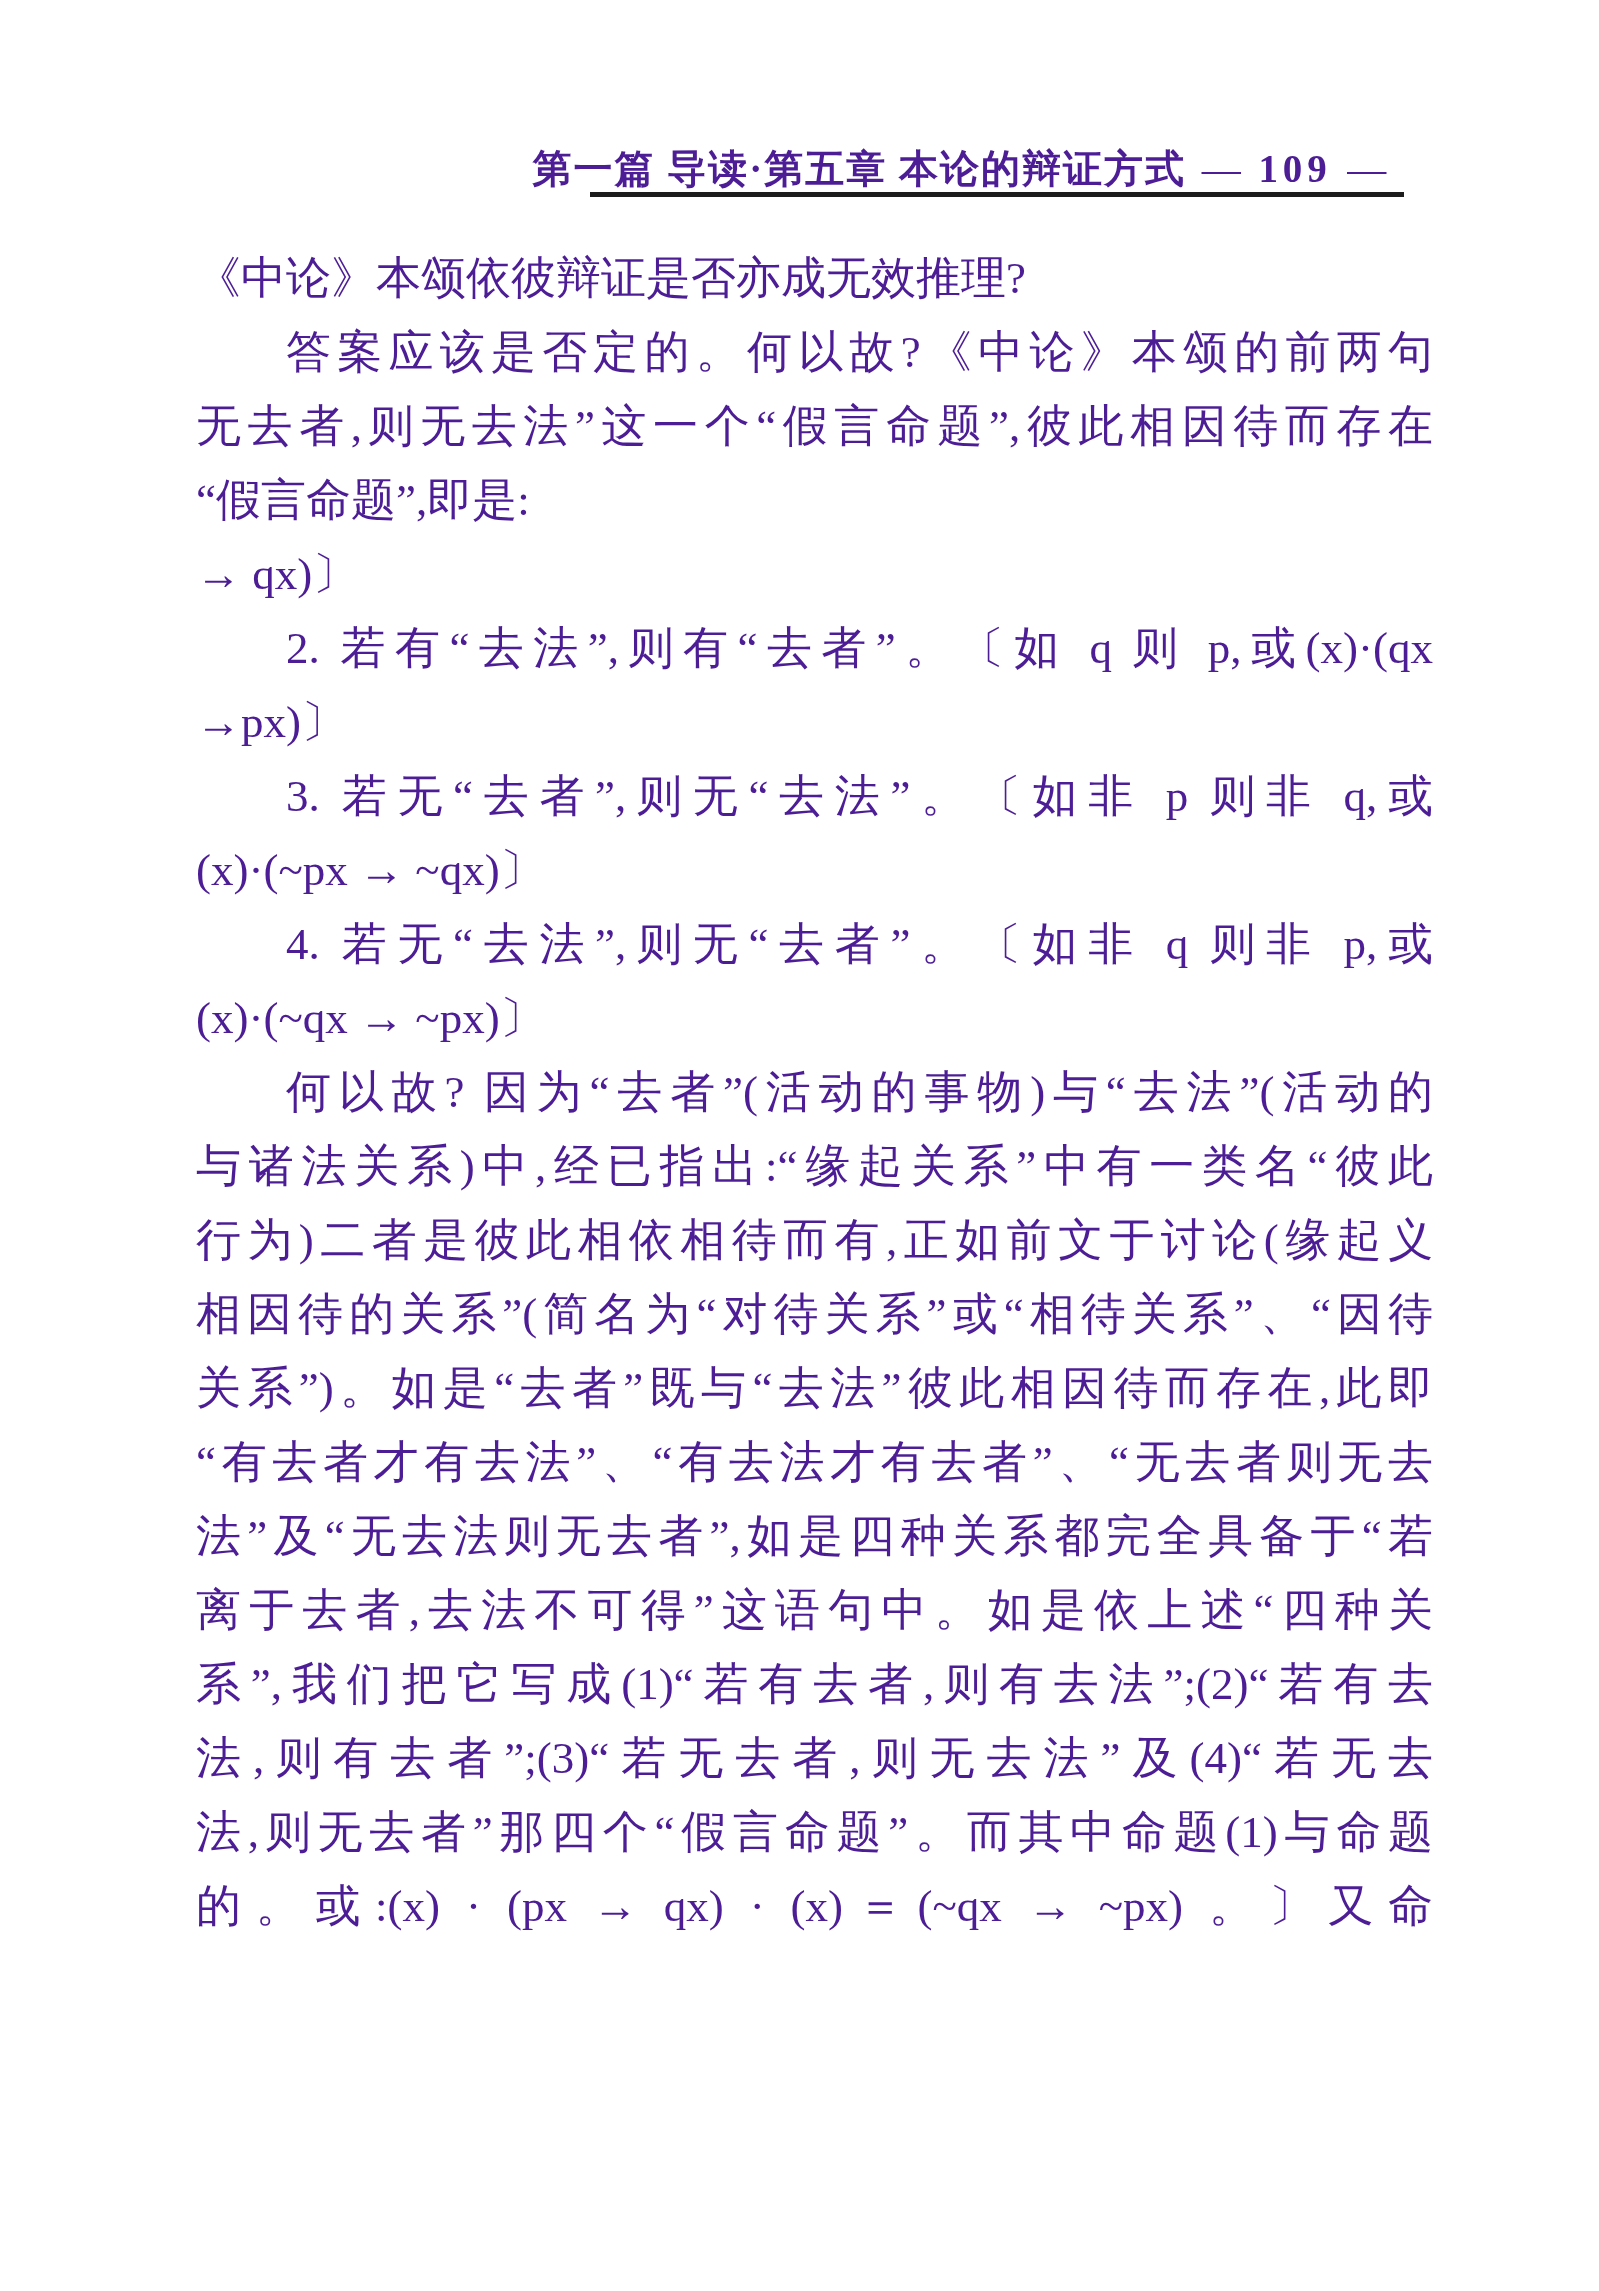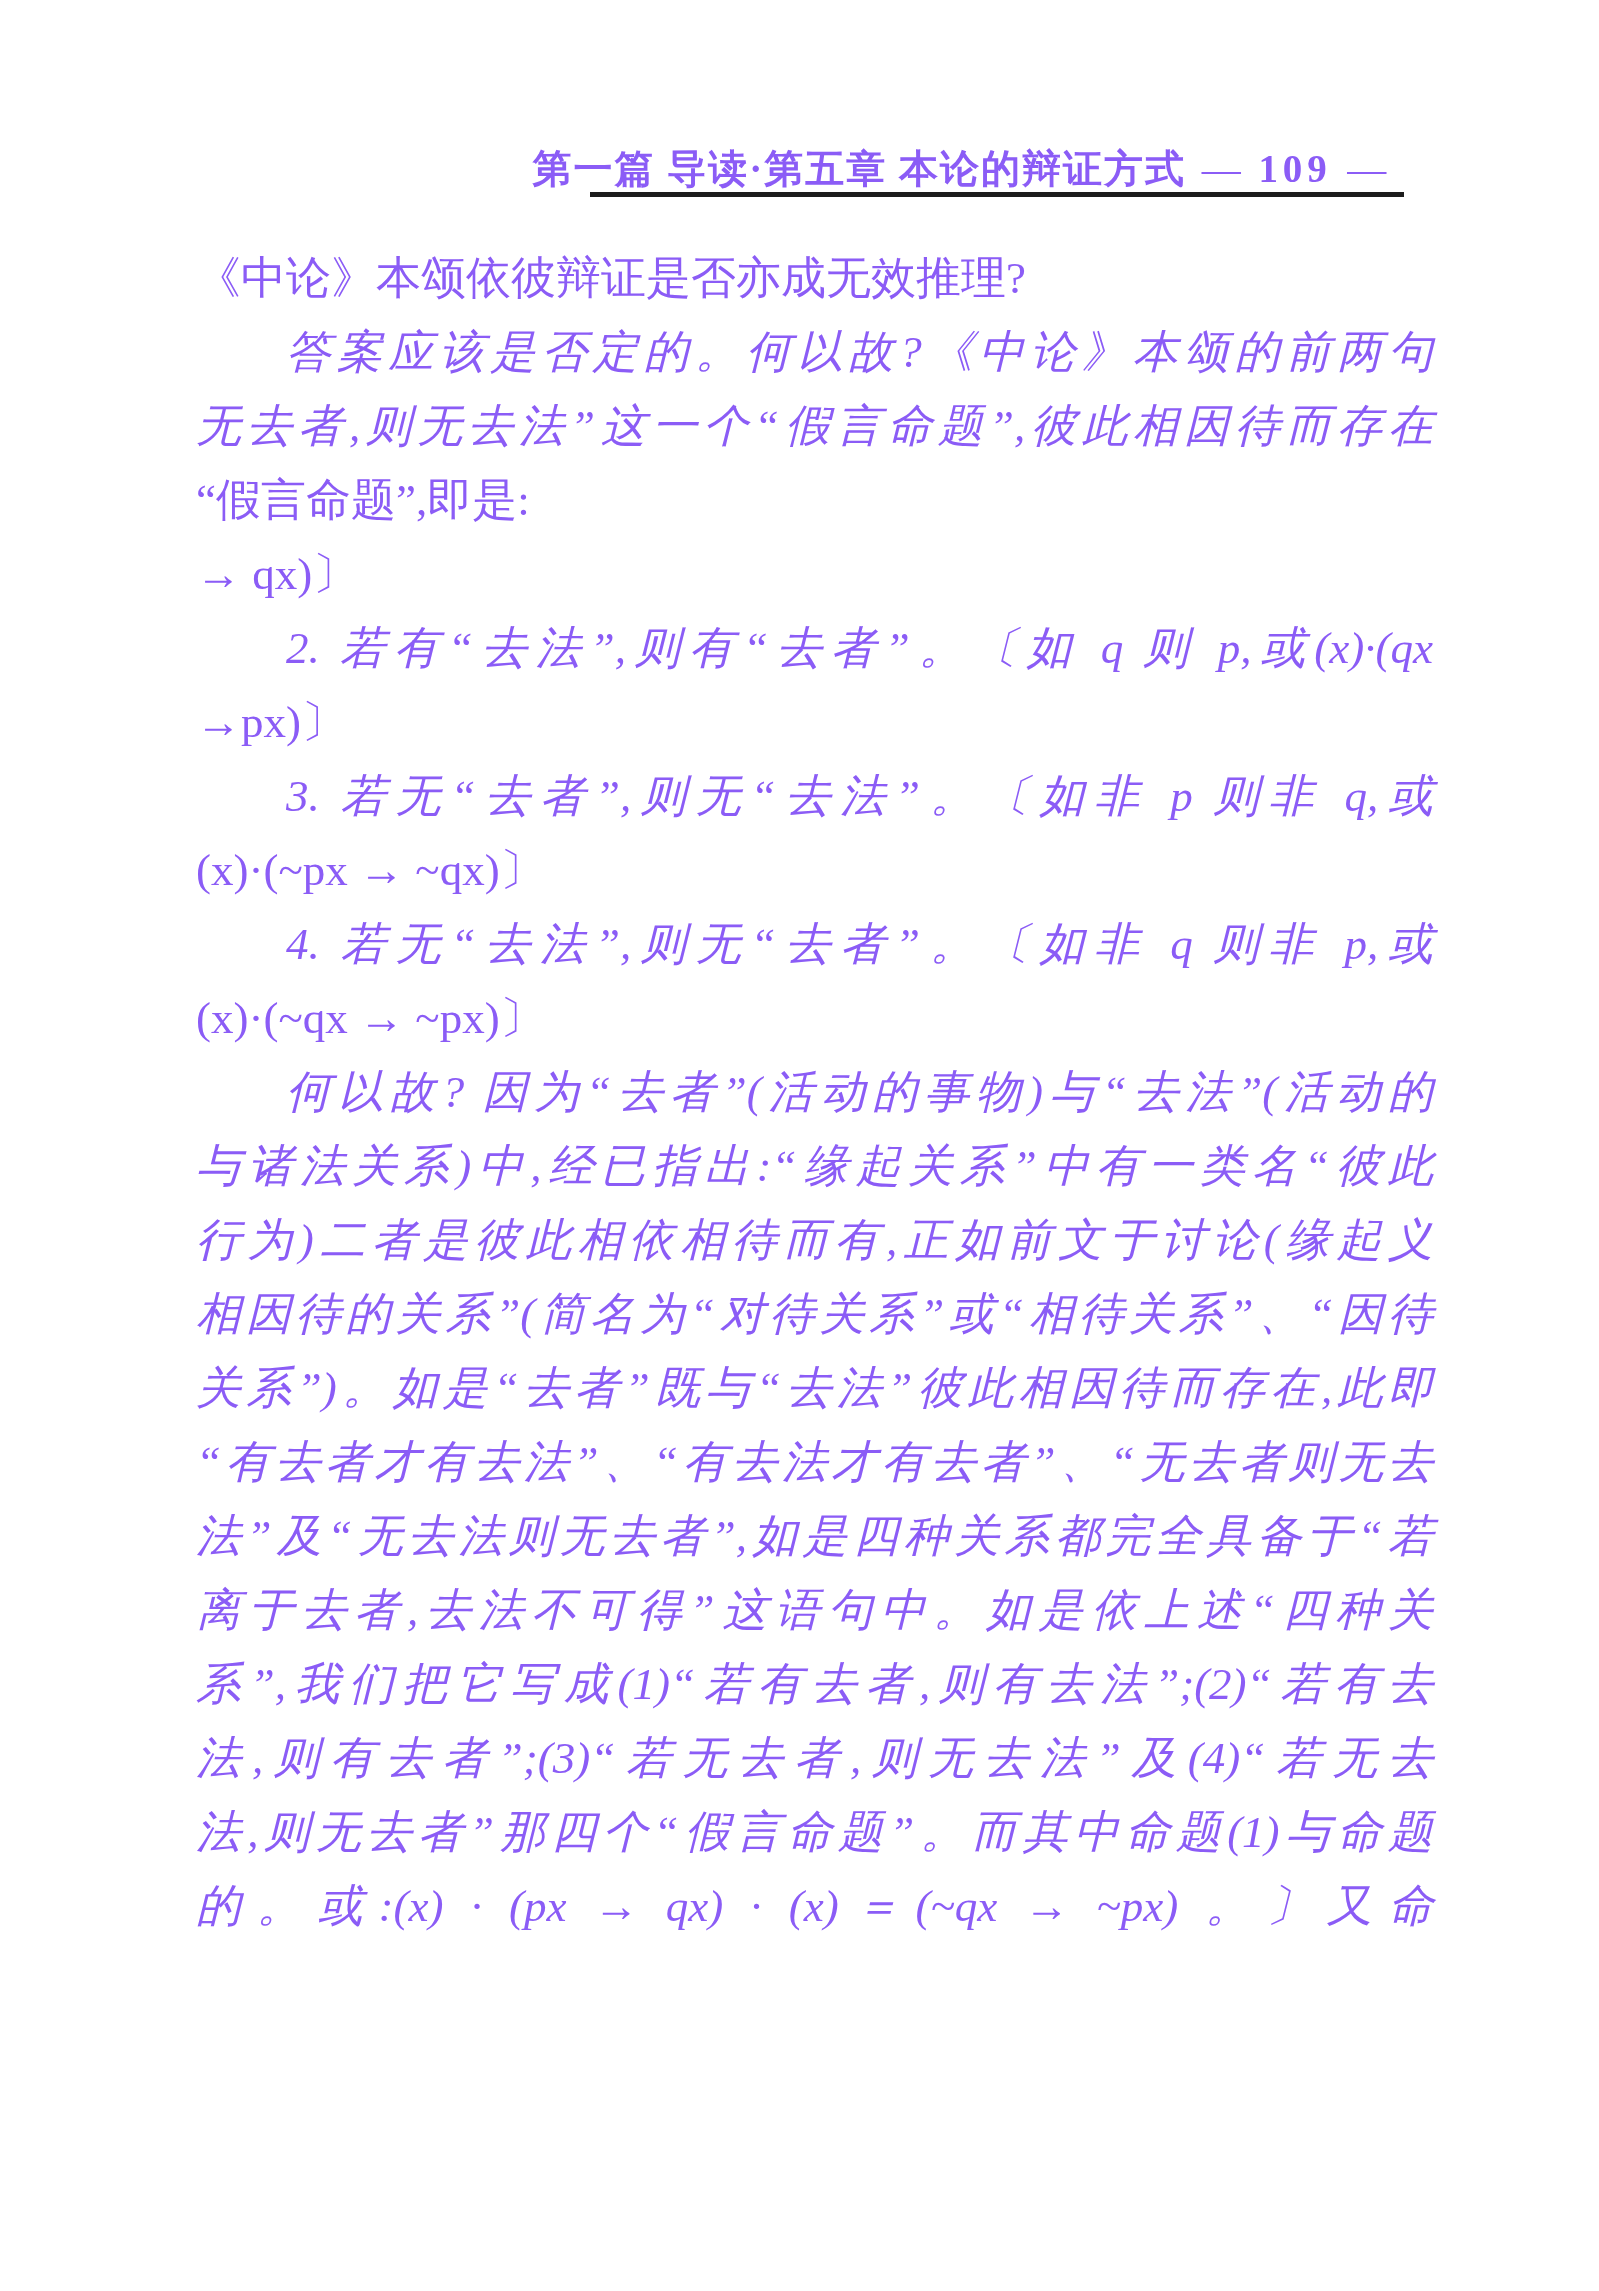--- a/index.html
+++ b/index.html
@@ -6,21 +6,21 @@
     margin: 0;
     padding: 0;
     background: #e8e8e8;
   }
   .page {
     position: relative;
     width: 1600px;
     height: 2292px;
     background: #ffffff;
     font-family: "Liberation Serif", "DejaVu Serif", serif;
-    color: #8b5cf6;
+    color: #4c1d95;
     overflow: hidden;
   }
   .running-header {
     position: absolute;
     top: 147px;
     right: 196px;
     font-size: 39px;
     font-weight: bold;
     letter-spacing: 2px;
     white-space: nowrap;
@@ -50,21 +50,20 @@
     line-height: 74px;
     margin-left: 14px;
   }
   .line {
     height: 74px;
     text-align: justify;
     text-align-last: left;
   }
   .line.full {
     text-align-last: justify;
-    font-style: italic;
   }
   .line.indent {
     padding-left: 90px;
   }
 </style>
 </head>
 <body>
 
 <div class="page">
 

